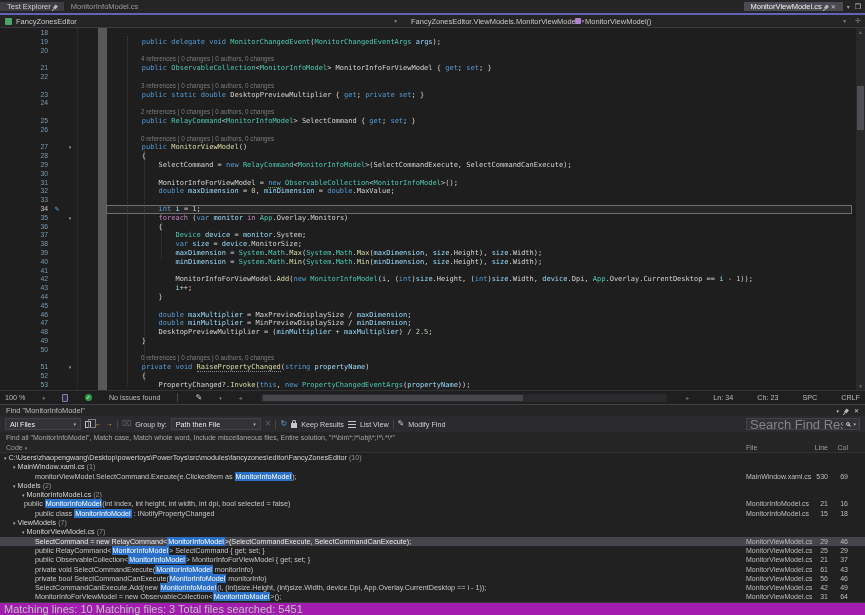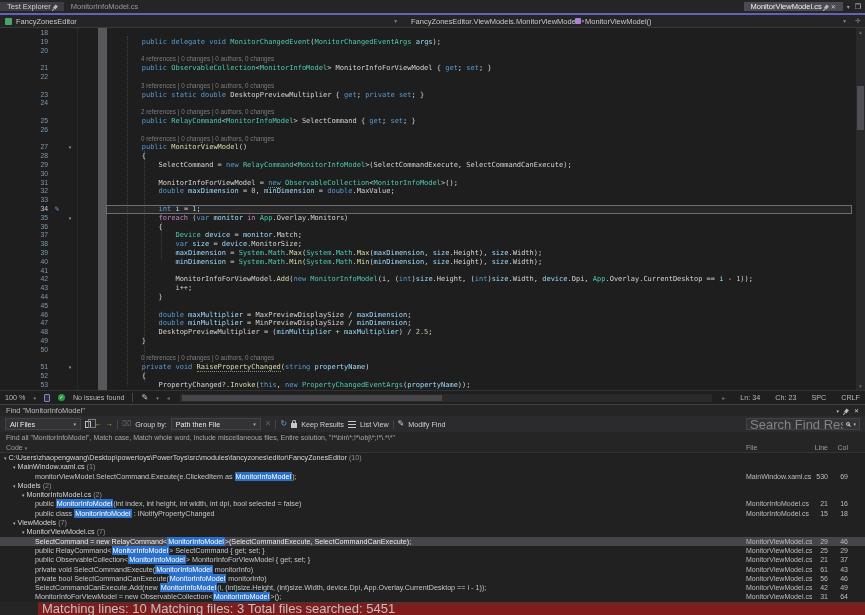--- a/index.html
+++ b/index.html
@@ -54,21 +54,21 @@
   .tk-me { color:#dcdcaa; } .tk-lo { color:#9cdcfe; } .tk-nu { color:#b5cea8; }
   .tk-pl { color:#d4d4d4; }
   .tk-kwsq { color:#569cd6; border-bottom:1px dotted #57a64a; }
   .tk-mesq { color:#dcdcaa; border-bottom:1px dotted #8a8a8a; }
   .vsb { position:absolute; right:0; top:0; bottom:0; width:9px; background:#29292b; }
   .vsb .thumb { position:absolute; left:1px; right:1px; top:58px; height:44px; background:#4f4f53; }
   .vsb .ar { position:absolute; left:0; right:0; text-align:center; color:#66666a; font-size:5px; }
 
   
   .edbar { position:absolute; top:390px; left:0; right:0; height:14px; background:#1f1f20;
-           border-top:1px solid #333336; display:flex; align-items:center; gap:8px;
+           border-top:1px solid #333336; display:flex; align-items:center; gap:17px;
            padding:0 5px; font-size:7.2px; color:#b8b8b8; }
   .edbar .dd { font-size:5px; color:#8a8a8a; }
   .okdot { width:7px; height:7px; border-radius:50%; background:#2e9947; color:#fff;
            font-size:5px; line-height:7px; text-align:center; flex:none; }
   .vsep { width:1px; height:9px; background:#46464a; }
   .healthdoc { width:6px; height:8px; border:1px solid #8888b0; border-radius:1px; background:#2d2d44; }
   .htrack { flex:1; height:8px; margin:0 2px; background:#2a2a2c; position:relative; }
   .hthumb { position:absolute; left:2px; top:1px; bottom:1px; width:260px; background:#47474b; }
   .sar { color:#6e6e72; font-size:6px; }
   .stat { margin-left:7px; }
@@ -115,22 +115,22 @@
   .fc-col  { left:832px; width:16px; text-align:right; }
   .fp-header .fc { line-height:10px; color:#9d9d9d; }
   .fp-rows { position:absolute; top:453px; left:0; right:0; height:149px; background:#212122; overflow:hidden; }
   .frow { height:9.3px; line-height:9.3px; font-size:7.2px; color:#c6c6c6; white-space:nowrap;
           position:relative; overflow:hidden; }
   .frow .arrow { font-size:5px; color:#b0b0b0; margin-right:2px; }
   .gtxt { color:#d6d6d6; } .cnt { color:#8f8f8f; }
   .hl { background:#2a70c8; color:#ffffff; padding:0 1px; }
   .sel { background:#45454b; color:#ececec; }
   .fp-status { position:absolute; top:602px; left:0; right:0; height:13px; line-height:12px;
-               padding-left:4px; font-size:13px; color:#c0c0c0; background:#7f1d1d;
-               border-top:1px solid #3a3a3e;margin-left:38px; }
+               padding-left:4px; font-size:11px; color:#c0c0c0; background:#a21caf;
+               border-top:1px solid #3a3a3e; }
 </style>
 </head>
 <body>
 
 <div class="app">
 
   <div class="tabbar">
     <div class="tab tab-toolwin">
       <span>Test Explorer</span>
       <span class="pin"></span>
@@ -312,21 +312,21 @@
         <div class="crow">
           <span class="lnum">36</span>
           <span class="glyph"></span>
           <span class="fold"></span>
           <span class="codetext"><span class="tk-pl">            {</span></span>
         </div>
         <div class="crow">
           <span class="lnum">37</span>
           <span class="glyph"></span>
           <span class="fold"></span>
-          <span class="codetext"><span class="tk-pl">                </span><span class="tk-ty">Device</span><span class="tk-pl"> </span><span class="tk-lo">device</span><span class="tk-pl"> = </span><span class="tk-lo">monitor</span><span class="tk-pl">.Match;</span></span>
+          <span class="codetext"><span class="tk-pl">                </span><span class="tk-ty">Device</span><span class="tk-pl"> </span><span class="tk-lo">device</span><span class="tk-pl"> = </span><span class="tk-lo">monitor</span><span class="tk-pl">.System;</span></span>
         </div>
         <div class="crow">
           <span class="lnum">38</span>
           <span class="glyph"></span>
           <span class="fold"></span>
           <span class="codetext"><span class="tk-pl">                </span><span class="tk-kw">var</span><span class="tk-pl"> </span><span class="tk-lo">size</span><span class="tk-pl"> = </span><span class="tk-lo">device</span><span class="tk-pl">.MonitorSize;</span></span>
         </div>
         <div class="crow">
           <span class="lnum">39</span>
           <span class="glyph"></span>
@@ -509,21 +509,21 @@
     <span class="fc fc-line">Line</span>
     <span class="fc fc-col">Col</span>
   </div>
 
   <div class="fp-rows" id="find-rows">
       <div class="frow" style="padding-left: 4px;"><span class="arrow">▾</span><span class="gtxt">C:\Users\zhaopengwang\Desktop\powertoys\PowerToys\src\modules\fancyzones\editor\FancyZonesEditor</span><span class="cnt"> (10)</span><span class="fc fc-file"></span><span class="fc fc-line"></span><span class="fc fc-col"></span></div>
       <div class="frow" style="padding-left: 13px;"><span class="arrow">▾</span><span class="gtxt">MainWindow.xaml.cs</span><span class="cnt"> (1)</span><span class="fc fc-file"></span><span class="fc fc-line"></span><span class="fc fc-col"></span></div>
       <div class="frow" style="padding-left: 35px;"><span>monitorViewModel.SelectCommand.Execute(e.ClickedItem as </span><span class="hl">MonitorInfoModel</span><span>);</span><span class="fc fc-file">MainWindow.xaml.cs</span><span class="fc fc-line">530</span><span class="fc fc-col">69</span></div>
       <div class="frow" style="padding-left: 13px;"><span class="arrow">▾</span><span class="gtxt">Models</span><span class="cnt"> (2)</span><span class="fc fc-file"></span><span class="fc fc-line"></span><span class="fc fc-col"></span></div>
       <div class="frow" style="padding-left: 22px;"><span class="arrow">▾</span><span class="gtxt">MonitorInfoModel.cs</span><span class="cnt"> (2)</span><span class="fc fc-file"></span><span class="fc fc-line"></span><span class="fc fc-col"></span></div>
-      <div class="frow" style="padding-left: 35px;"><span>public </span><span class="hl">MonitorInfoModel</span><span>(int index, int height, int width, int dpi, bool selected = false)</span><span class="fc fc-file">MonitorInfoModel.cs</span><span class="fc fc-line">21</span><span class="fc fc-col">16</span></div>
+      <div class="frow" style="padding-left: 24px;"><span>public </span><span class="hl">MonitorInfoModel</span><span>(int index, int height, int width, int dpi, bool selected = false)</span><span class="fc fc-file">MonitorInfoModel.cs</span><span class="fc fc-line">21</span><span class="fc fc-col">16</span></div>
       <div class="frow" style="padding-left: 35px;"><span>public class </span><span class="hl">MonitorInfoModel</span><span> : INotifyPropertyChanged</span><span class="fc fc-file">MonitorInfoModel.cs</span><span class="fc fc-line">15</span><span class="fc fc-col">18</span></div>
       <div class="frow" style="padding-left: 13px;"><span class="arrow">▾</span><span class="gtxt">ViewModels</span><span class="cnt"> (7)</span><span class="fc fc-file"></span><span class="fc fc-line"></span><span class="fc fc-col"></span></div>
       <div class="frow" style="padding-left: 22px;"><span class="arrow">▾</span><span class="gtxt">MonitorViewModel.cs</span><span class="cnt"> (7)</span><span class="fc fc-file"></span><span class="fc fc-line"></span><span class="fc fc-col"></span></div>
       <div class="frow sel" style="padding-left: 35px;"><span>SelectCommand = new RelayCommand&lt;</span><span class="hl">MonitorInfoModel</span><span>&gt;(SelectCommandExecute, SelectCommandCanExecute);</span><span class="fc fc-file">MonitorViewModel.cs</span><span class="fc fc-line">29</span><span class="fc fc-col">46</span></div>
       <div class="frow" style="padding-left: 35px;"><span>public RelayCommand&lt;</span><span class="hl">MonitorInfoModel</span><span>&gt; SelectCommand { get; set; }</span><span class="fc fc-file">MonitorViewModel.cs</span><span class="fc fc-line">25</span><span class="fc fc-col">29</span></div>
       <div class="frow" style="padding-left: 35px;"><span>public ObservableCollection&lt;</span><span class="hl">MonitorInfoModel</span><span>&gt; MonitorInfoForViewModel { get; set; }</span><span class="fc fc-file">MonitorViewModel.cs</span><span class="fc fc-line">21</span><span class="fc fc-col">37</span></div>
       <div class="frow" style="padding-left: 35px;"><span>private void SelectCommandExecute(</span><span class="hl">MonitorInfoModel</span><span> monitorInfo)</span><span class="fc fc-file">MonitorViewModel.cs</span><span class="fc fc-line">61</span><span class="fc fc-col">43</span></div>
       <div class="frow" style="padding-left: 35px;"><span>private bool SelectCommandCanExecute(</span><span class="hl">MonitorInfoModel</span><span> monitorInfo)</span><span class="fc fc-file">MonitorViewModel.cs</span><span class="fc fc-line">56</span><span class="fc fc-col">46</span></div>
       <div class="frow" style="padding-left: 35px;"><span>SelectCommandCanExecute.Add(new </span><span class="hl">MonitorInfoModel</span><span>(i, (int)size.Height, (int)size.Width, device.Dpi, App.Overlay.CurrentDesktop == i - 1));</span><span class="fc fc-file">MonitorViewModel.cs</span><span class="fc fc-line">42</span><span class="fc fc-col">49</span></div>
       <div class="frow" style="padding-left: 35px;"><span>MonitorInfoForViewModel = new ObservableCollection&lt;</span><span class="hl">MonitorInfoModel</span><span>&gt;();</span><span class="fc fc-file">MonitorViewModel.cs</span><span class="fc fc-line">31</span><span class="fc fc-col">64</span></div>

